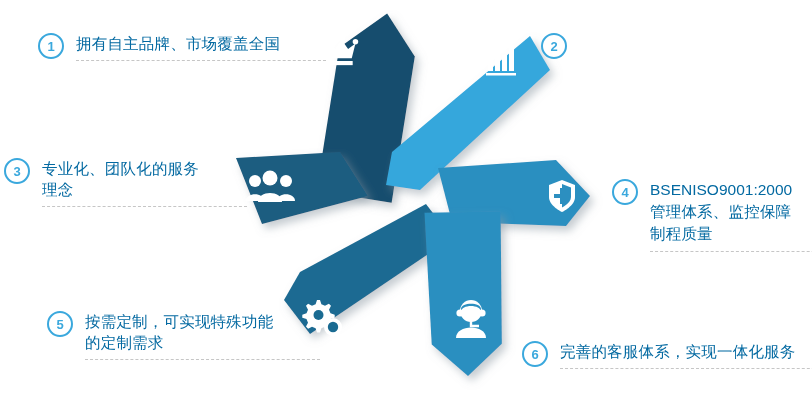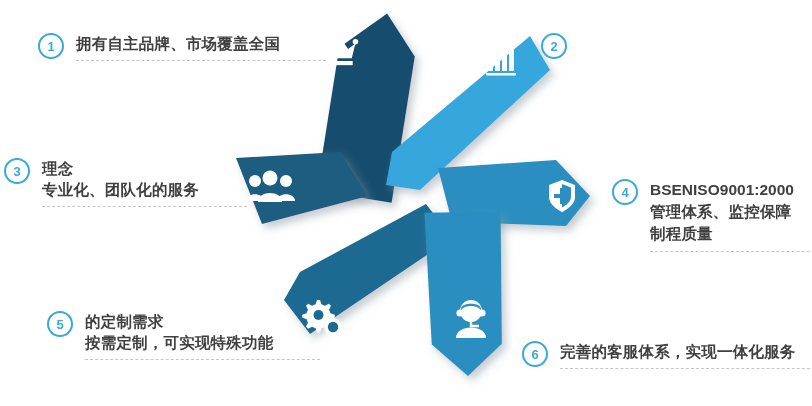--- a/index.html
+++ b/index.html
@@ -18,23 +18,23 @@
     width:26px;height:26px;border-radius:50%;
     border:2px solid #3aa8dd;
     color:#3aa8dd;
     font-size:13px;font-weight:bold;
     display:flex;align-items:center;justify-content:center;
     flex:0 0 auto;box-sizing:border-box;
     background:#fff;
   }
   .body{margin-left:12px;}
   .lines{
-    color:#404040;
+    color:#0369a1;
     font-size:15.5px;
-    font-weight:bold;
+    font-weight:normal;
     line-height:21px;
     white-space:nowrap;
     letter-spacing:.2px;
   }
   .line{display:block;}
   .rule{
     margin-top:6px;
     border-top:1px dashed #c6c6c6;
     height:0;
   }
@@ -149,22 +149,22 @@
   </div>
 
   <div class="item" id="item-2">
     <div class="badge">2</div>
   </div>
 
   <div class="item" id="item-3">
     <div class="badge">3</div>
     <div class="body">
       <div class="lines">
+        <span class="line">专业化、团队化的服务</span>
         <span class="line">理念</span>
-        <span class="line">专业化、团队化的服务</span>
       </div>
       <div class="rule"></div>
     </div>
   </div>
 
   <div class="item" id="item-4">
     <div class="badge">4</div>
     <div class="body">
       <div class="lines">
         <span class="line latin">BSENISO9001:2000</span>
@@ -172,22 +172,22 @@
         <span class="line">制程质量</span>
       </div>
       <div class="rule"></div>
     </div>
   </div>
 
   <div class="item" id="item-5">
     <div class="badge">5</div>
     <div class="body">
       <div class="lines">
+        <span class="line">按需定制，可实现特殊功能</span>
         <span class="line">的定制需求</span>
-        <span class="line">按需定制，可实现特殊功能</span>
       </div>
       <div class="rule"></div>
     </div>
   </div>
 
   <div class="item" id="item-6">
     <div class="badge">6</div>
     <div class="body">
       <div class="lines">
         <span class="line">完善的客服体系，实现一体化服务</span>

